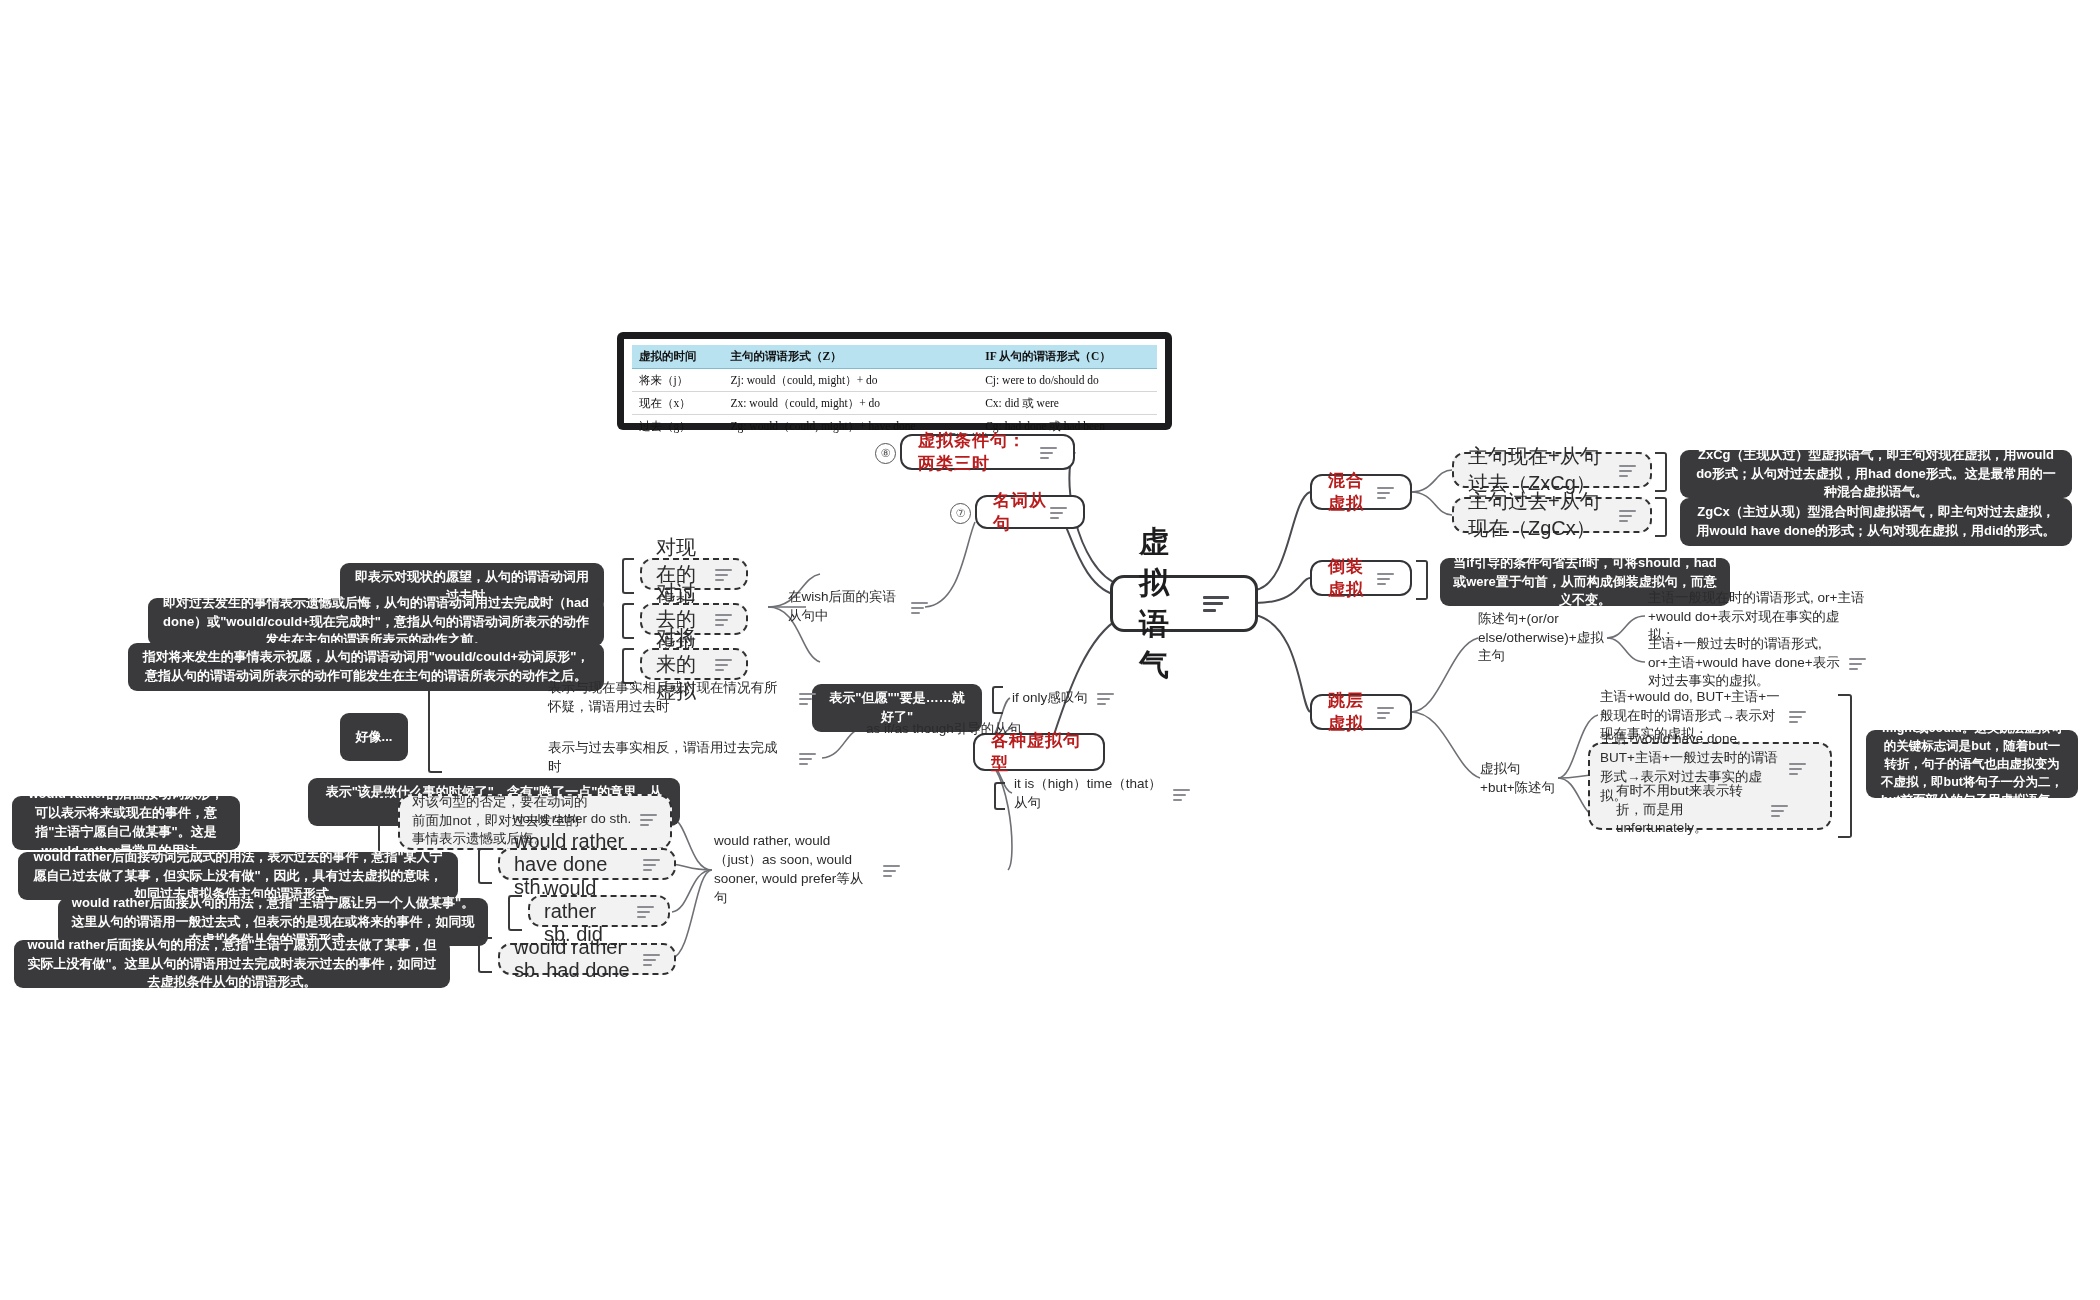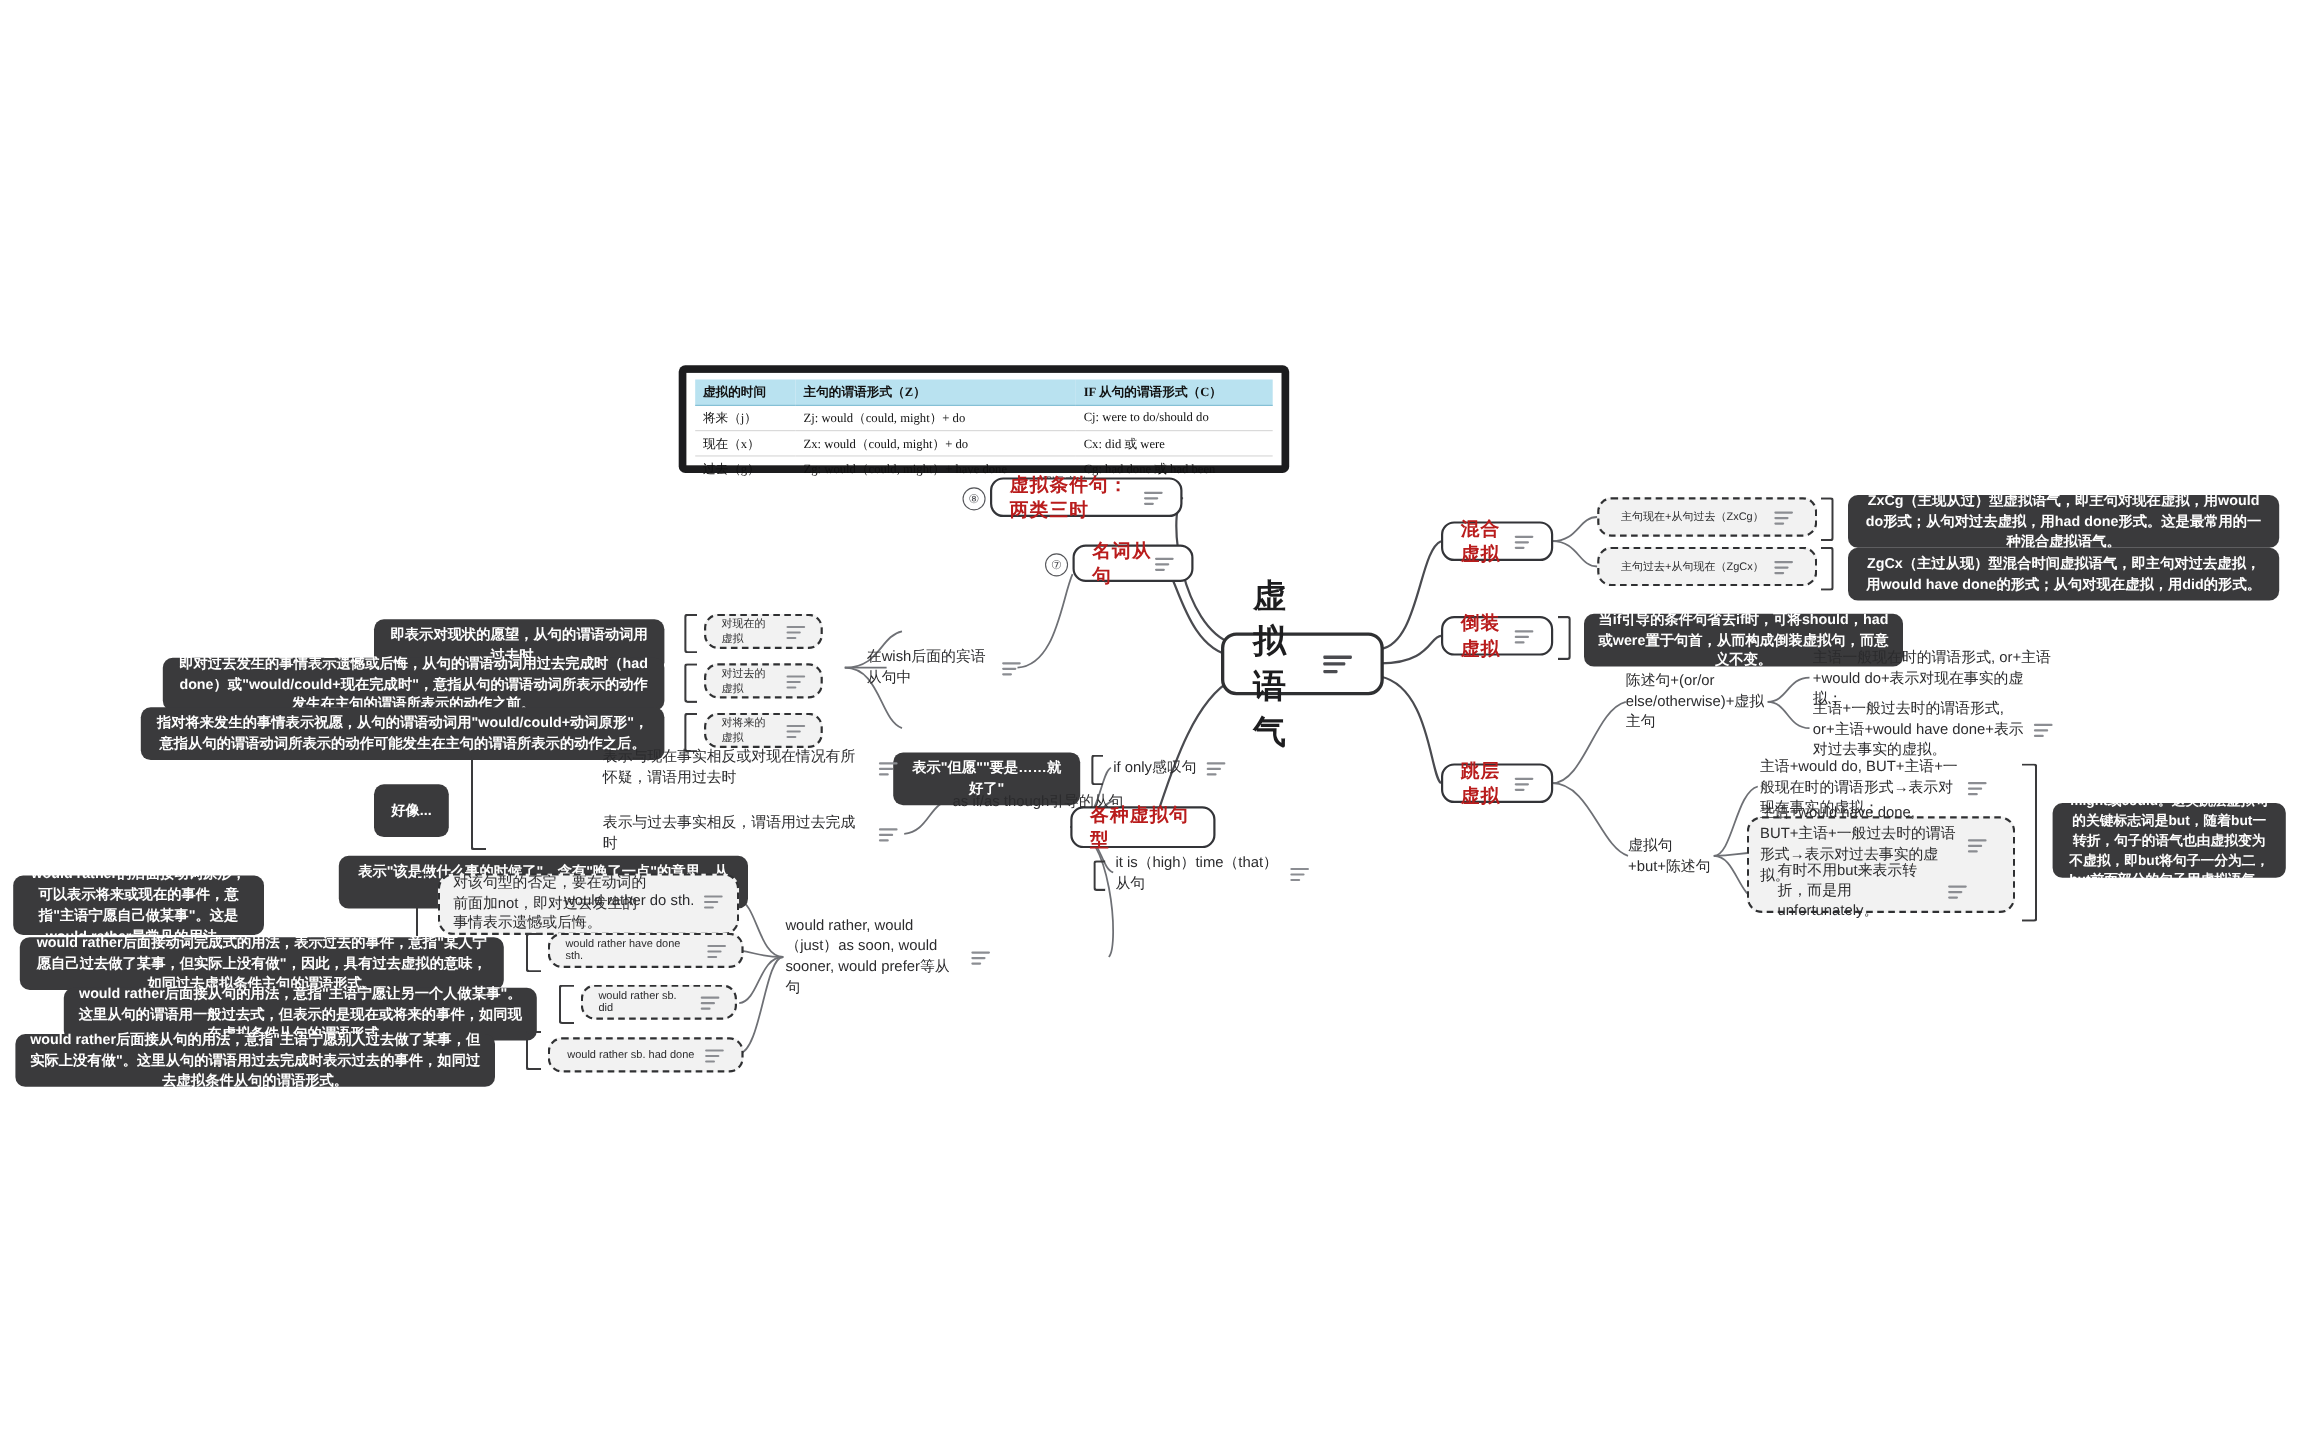--- a/index.html
+++ b/index.html
@@ -28,21 +28,21 @@
   .n-branch{
     background:#ffffff;border:2.5px solid #333438;border-radius:12px;
     display:flex;align-items:center;justify-content:center;gap:0;
     font-size:17px;font-weight:bold;color:#b91c1c;letter-spacing:1px;
     padding:8px 16px;
   }
   
   .n-dash{
     background:#f2f2f2;border:2.5px dashed #2f3032;border-radius:13px;
     display:flex;align-items:center;justify-content:center;gap:10px;
-    font-size:10px;color:#2b2b2d;padding:7px 14px;
+    font-size:20px;color:#2b2b2d;padding:7px 14px;
   }
   
   .n-dark{
     background:#3a3a3c;color:#ffffff;border-radius:9px;
     font-size:13px;line-height:1.45;font-weight:bold;
     padding:24px 13px;text-align:center;
     display:flex;align-items:center;justify-content:center;
   }
   .n-dark.small{font-size:12.5px;}
   

